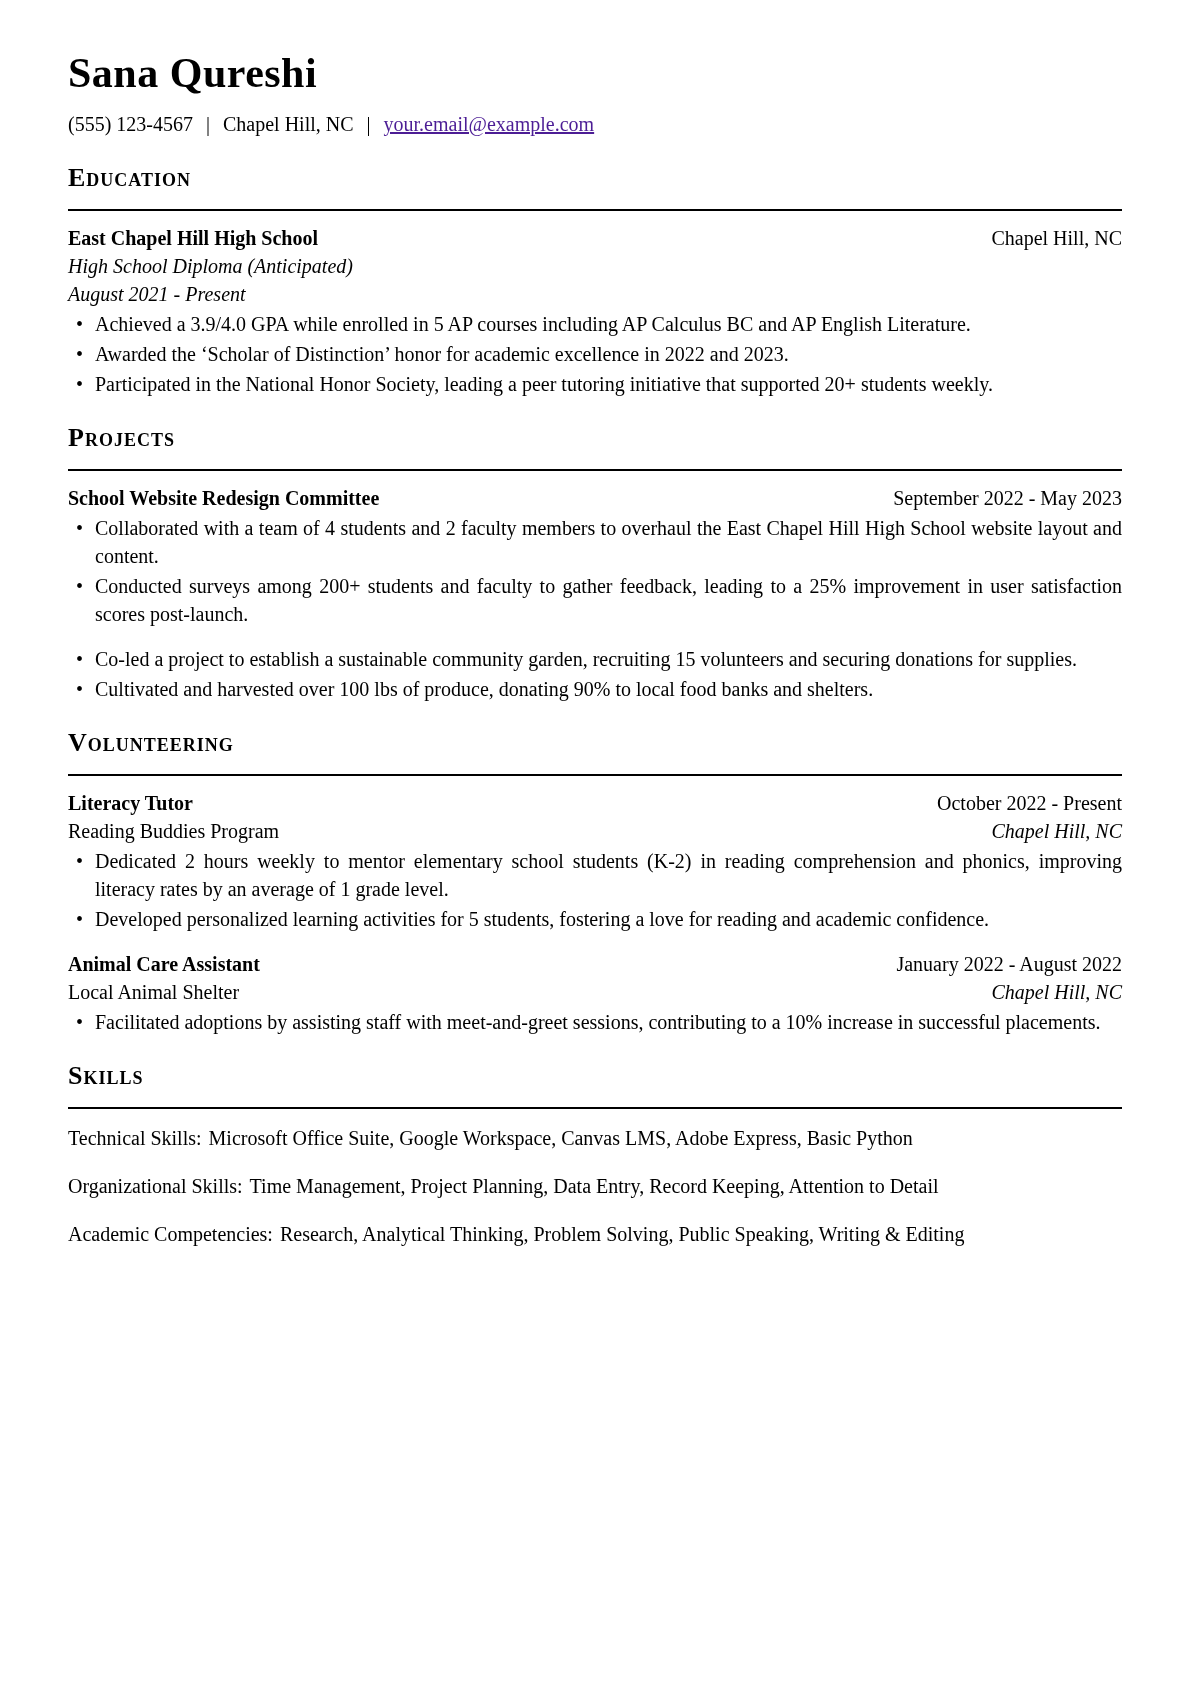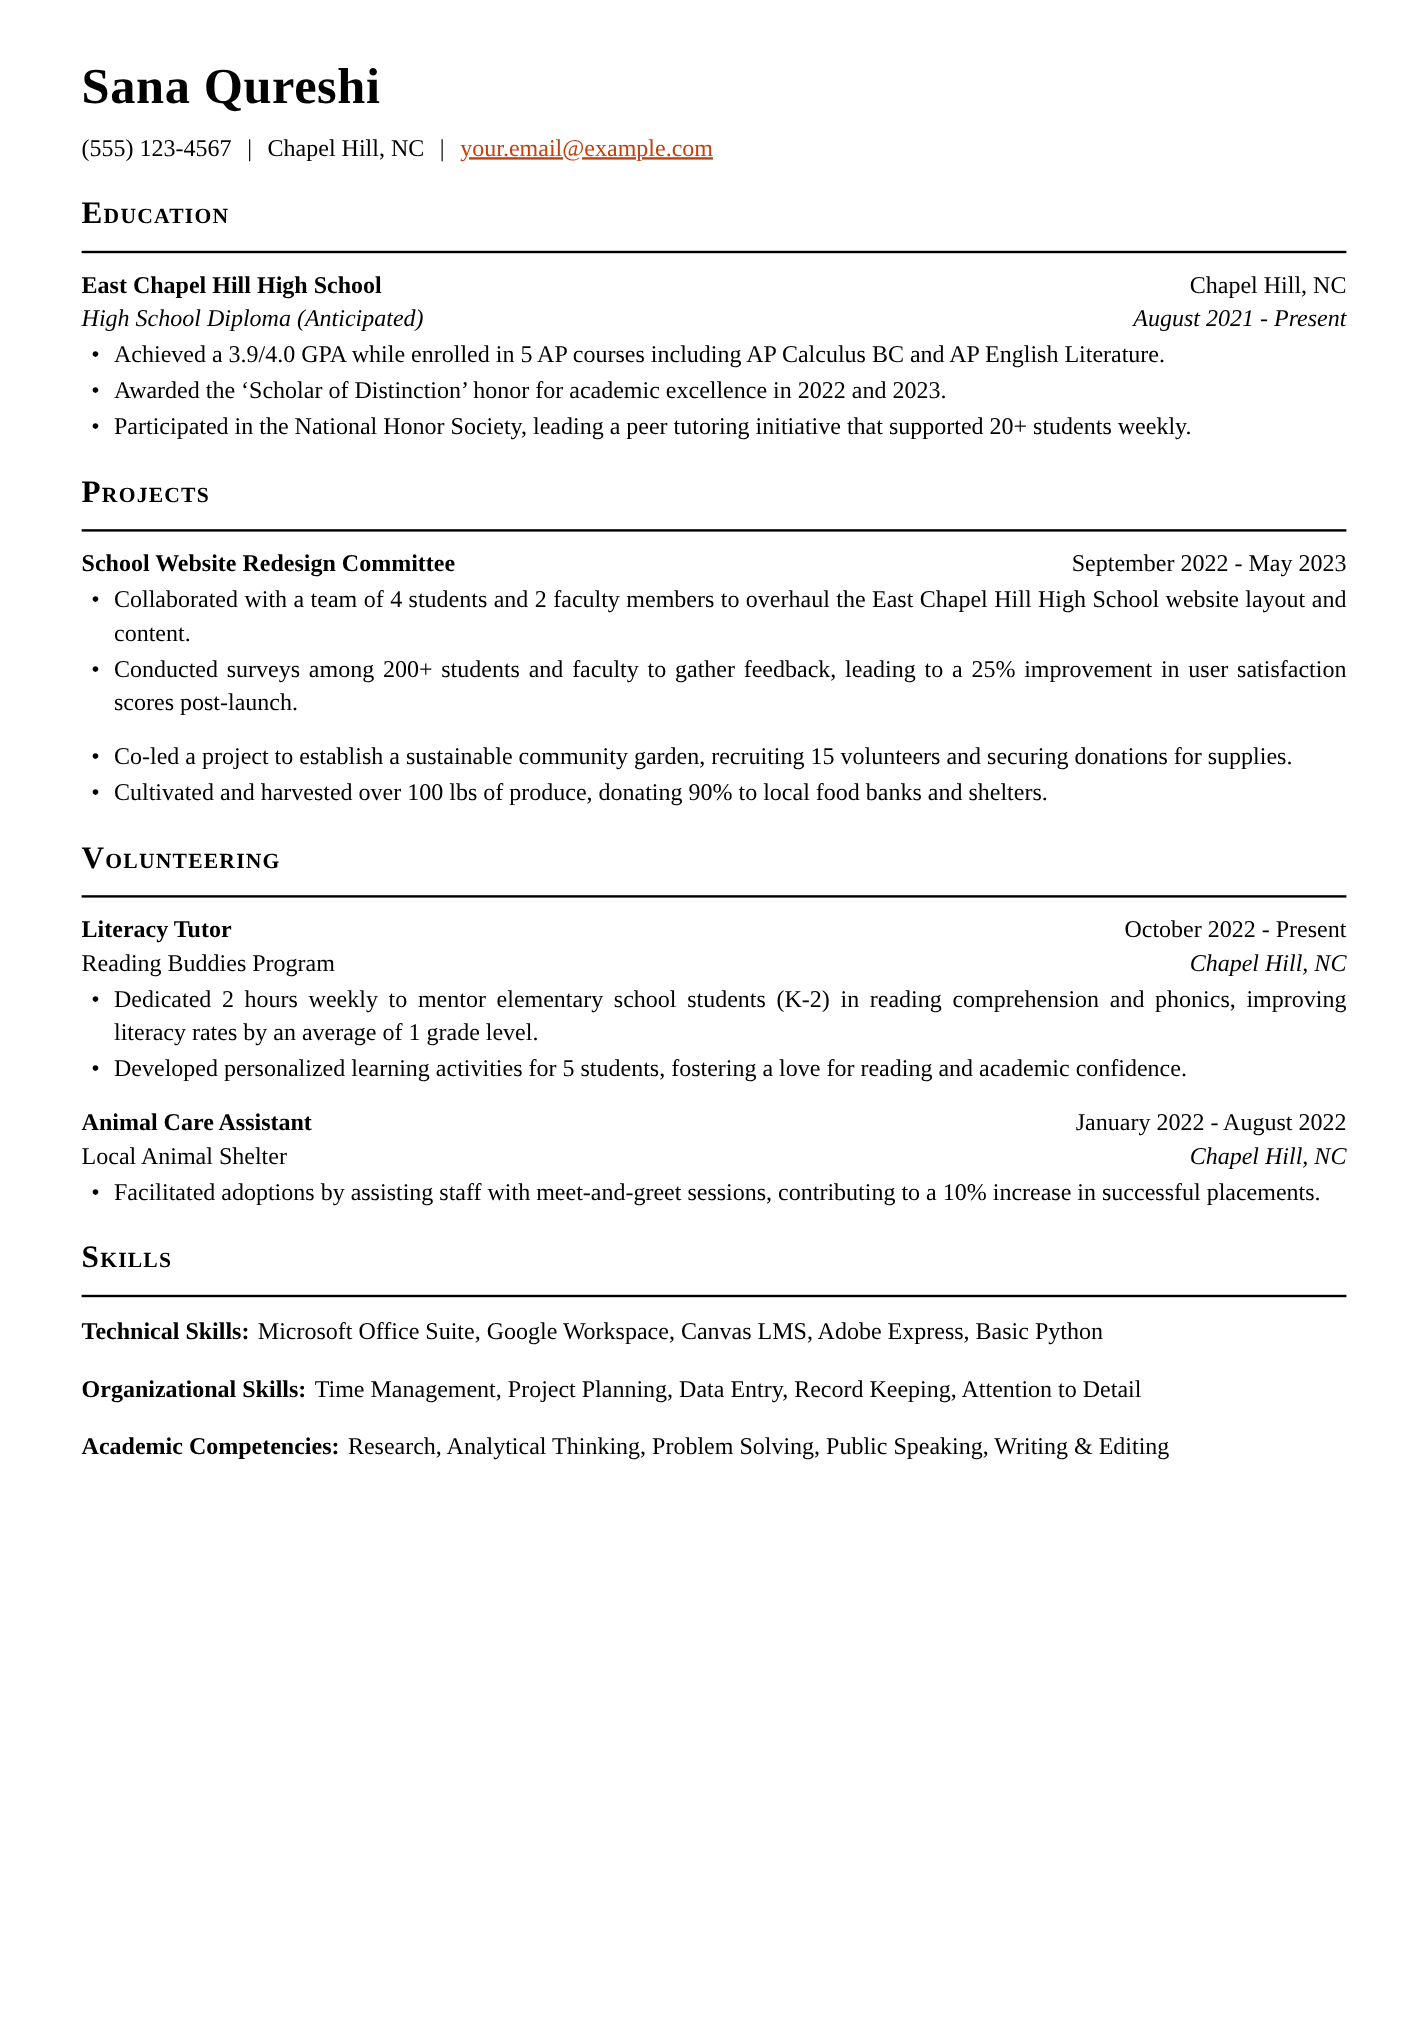--- a/index.html
+++ b/index.html
@@ -29,21 +29,21 @@
   }
   .contact-line {
     font-size: 20px;
     margin-bottom: 6px;
   }
   .contact-sep {
     display: inline-block;
     margin: 0 13px;
   }
   .email-link {
-    color: #c2410c;
+    color: #4c1d95;
     text-decoration: underline;
     cursor: pointer;
   }
   
   .section { margin-top: 25px; }
   .section-title {
     font-variant: small-caps;
     font-weight: 600;
     font-size: 26px;
     line-height: 1.15;
@@ -53,42 +53,42 @@
     border-bottom: 2.5px solid #000000;
   }
   .entry { margin-top: 13px; }
   .entry + .entry { margin-top: 17px; }
   .entry-row {
     display: flex;
     justify-content: space-between;
     align-items: baseline;
   }
   .bold   { font-weight: bold; }
-  .italic { font-style: italic; }
+  .italic { font-style: italic; flex-direction: column; }
   
   ul.bullets {
     list-style: none;
     margin: 2px 0 0 0;
     padding: 0;
   }
   ul.bullets li {
     position: relative;
     padding-left: 27px;
     margin-top: 2px;
     text-align: justify;
   }
   ul.bullets li::before {
     content: "\2022";
     position: absolute;
     left: 8px;
     top: 0;
   }
   
   .skill-line { margin-top: 15px; text-align: justify; }
-  .skill-label { font-weight: bold; margin-right: 7px; }
+  .skill-label { font-weight: normal; margin-right: 7px; }
 </style>
 </head>
 <body>
 
 <div class="page">
 
   <header>
     <h1 class="name">Sana Qureshi</h1>
     <div class="contact-line">
       <span>(555) 123-4567</span><span class="contact-sep">|</span><span>Chapel Hill, NC</span><span class="contact-sep">|</span><a class="email-link">your.email@example.com</a>

